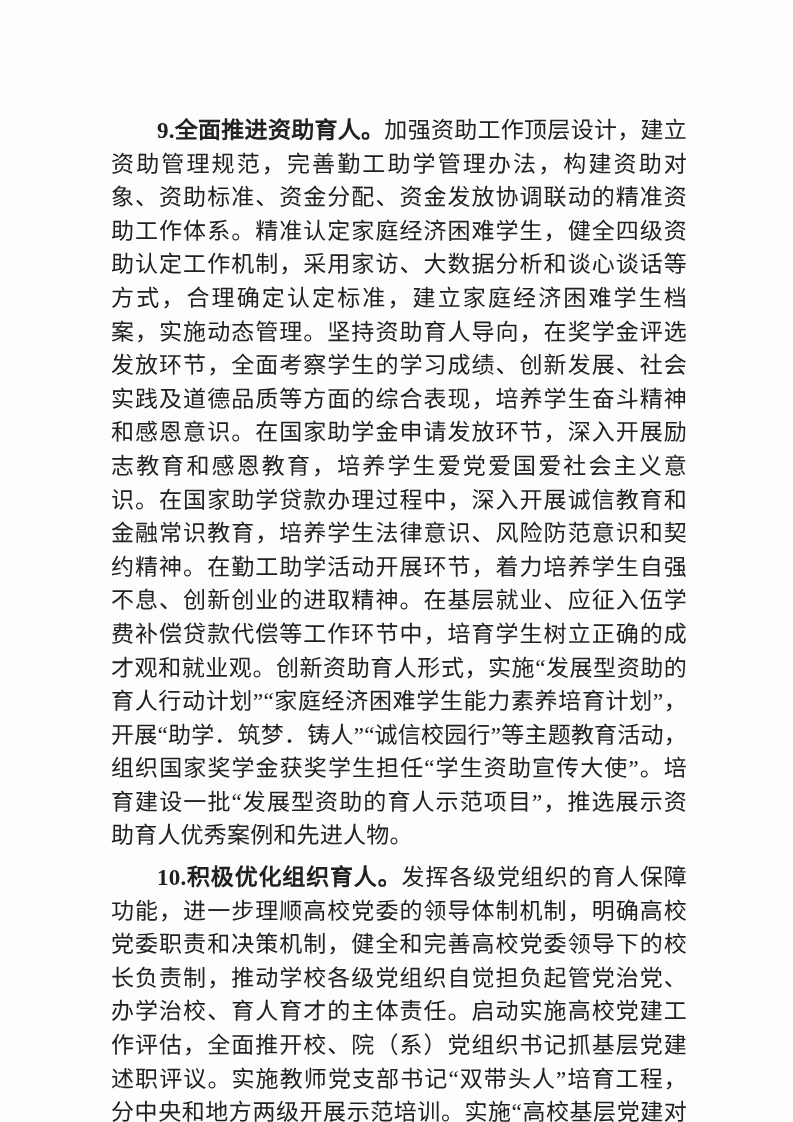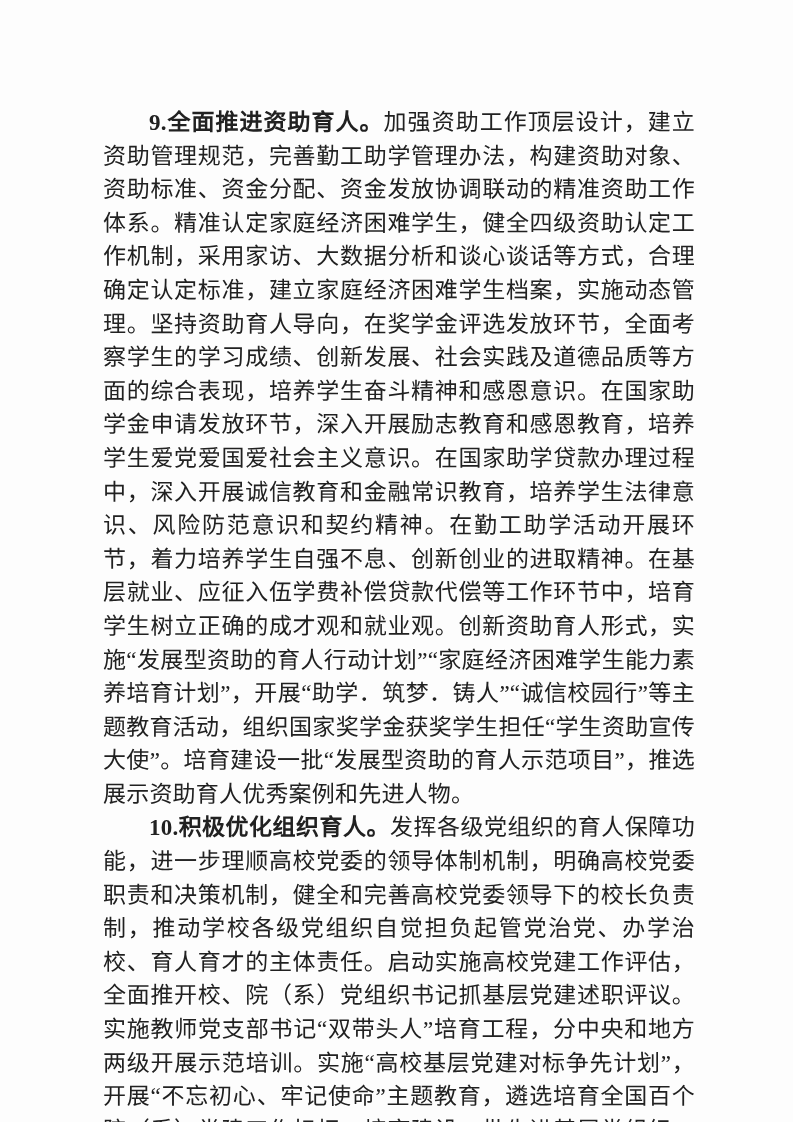--- a/index.html
+++ b/index.html
@@ -21,21 +21,21 @@
     top: 106px;
     width: 592px;
     color: #212121;
     font-size: 23px;
     line-height: 33.6px;
     text-align: justify;
     text-justify: inter-ideograph;
     letter-spacing: 0.2px;
   }
   .para {
-    margin: 0;
+    margin: 8px;
     padding: 0;
     text-indent: 2em;
   }
   .para-heading {
     font-weight: bold;
   }
 </style>
 </head>
 <body>
 

